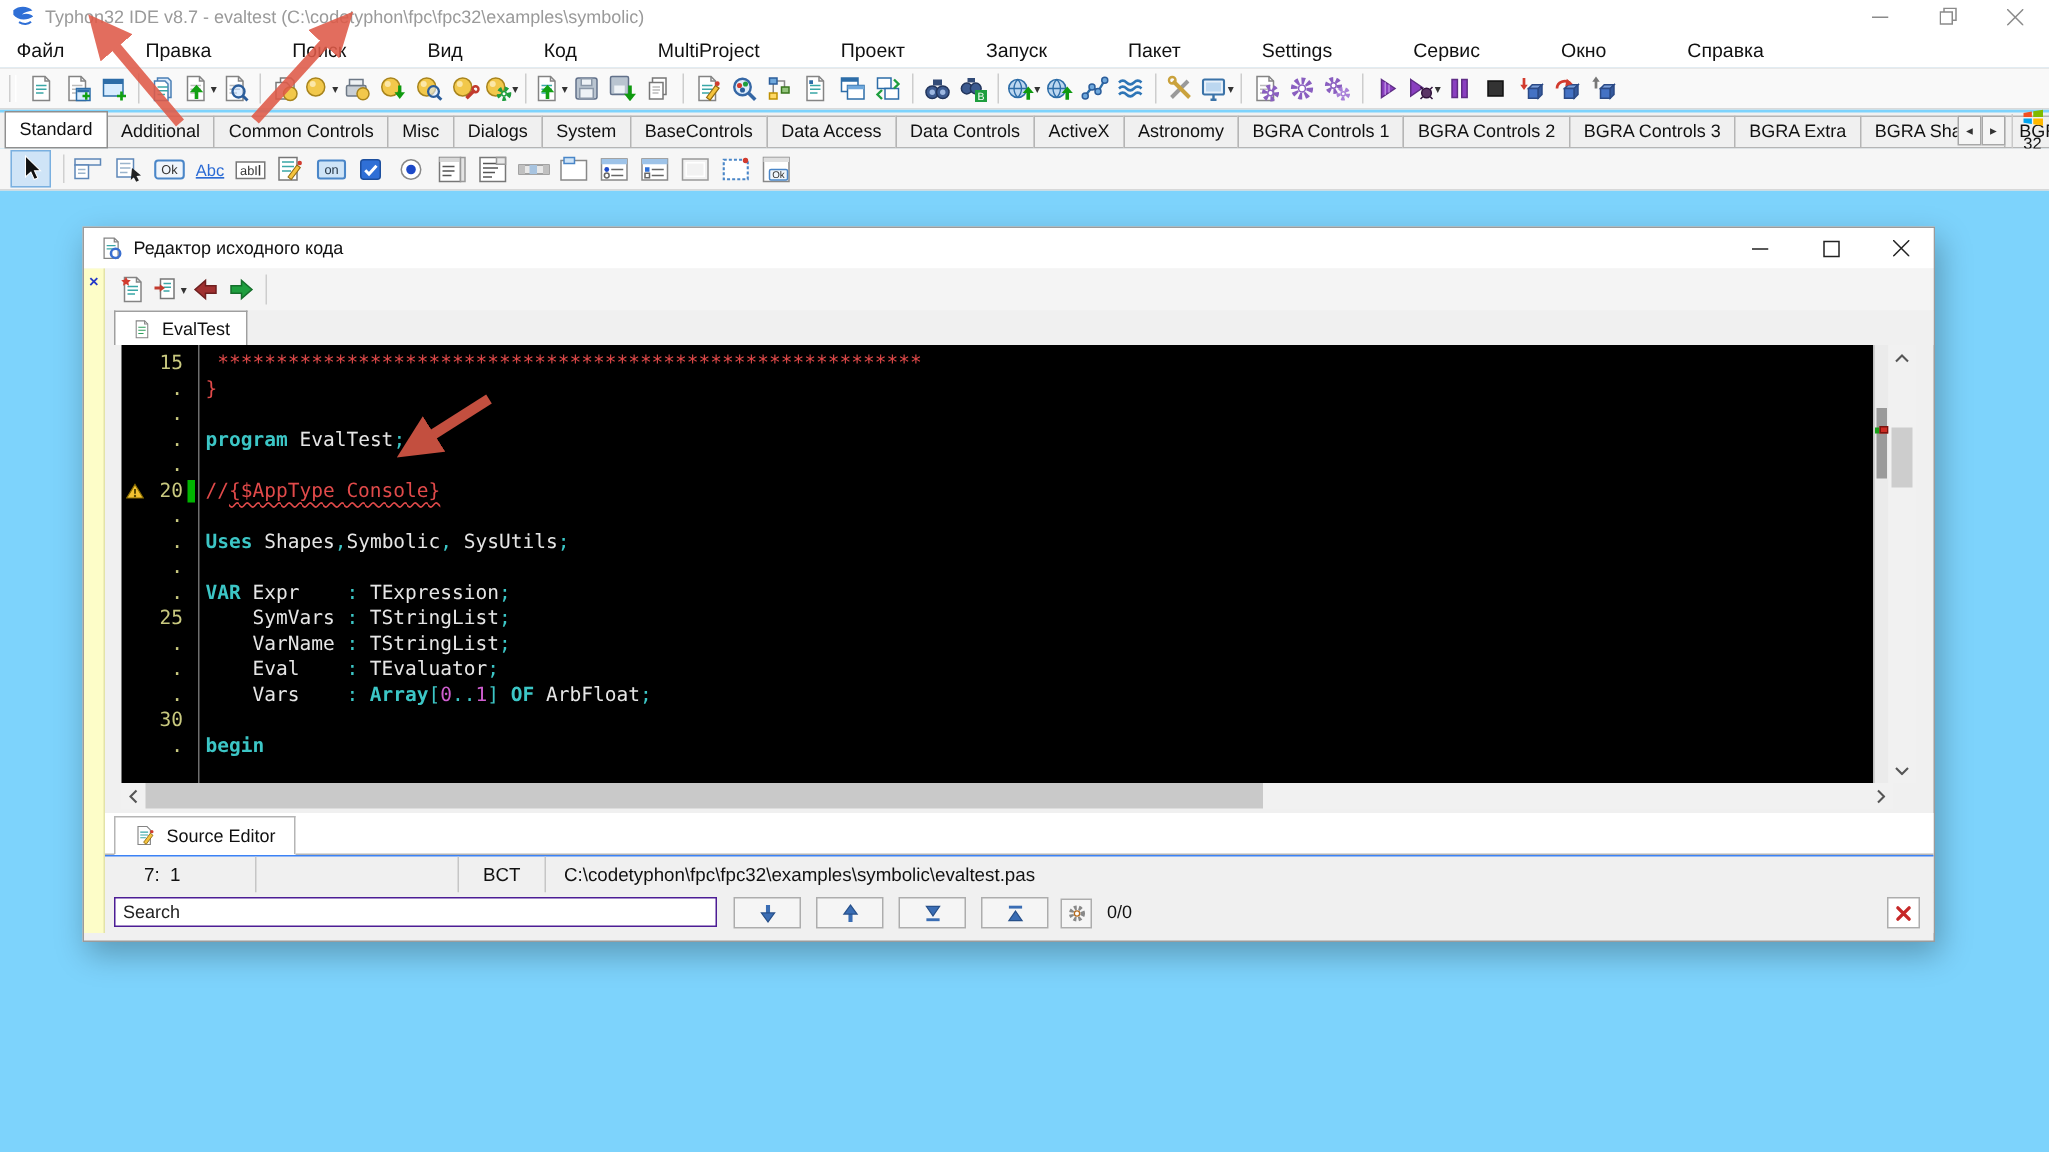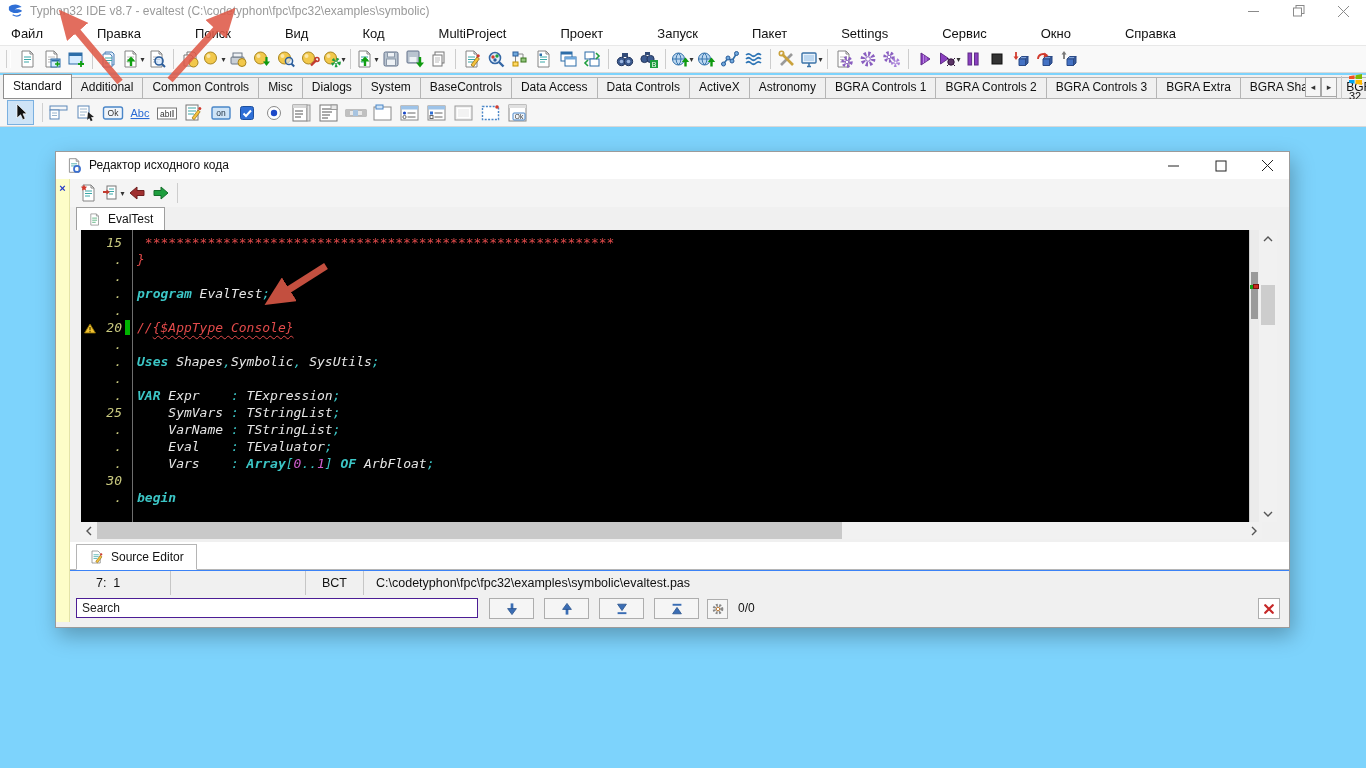--- a/index.html
+++ b/index.html
@@ -38,21 +38,21 @@
 .ew-ticon{position:absolute;left:10px;top:5px;width:17px;height:17px;}
 .ew-tname{position:absolute;left:33px;top:6px;font-size:12px;color:#111;}
 .ew-ctrl{position:absolute;top:0;width:34px;height:27px;display:flex;align-items:center;justify-content:center;}
 .ystrip{position:absolute;left:0;top:27px;width:14px;height:443px;background:#fdfdc8;border-right:1px solid #e3e3a8;box-sizing:border-box;}
 .strip-x{position:absolute;left:0;top:30px;width:13px;height:13px;color:#2438c8;font-weight:bold;font-size:11px;line-height:13px;text-align:center;}
 .ew-toolbar{position:absolute;left:14px;top:27px;right:0;height:28px;background:#f4f4f4;display:flex;align-items:center;padding-left:7px;box-sizing:border-box;}
 .ew-tabrow{position:absolute;left:14px;top:55px;right:0;height:23px;background:#f0f0f0;}
 .etab{position:absolute;left:6px;top:0;height:23px;background:#fff;border:1px solid #9f9f9f;border-bottom:none;display:flex;align-items:center;padding:0 11px;gap:6px;font-size:12px;color:#111;box-sizing:border-box;}
 
 .codewrap{position:absolute;left:25px;top:78px;width:1168px;height:292px;background:#000;overflow:hidden;font-family:"DejaVu Sans Mono",monospace;font-size:13px;}
-.codelines{position:absolute;left:0;top:4px;right:16px;font-style:italic;}
+.codelines{position:absolute;left:0;top:4px;right:16px;}
 .cl{height:17px;line-height:17px;white-space:pre;position:relative;}
 .g{display:inline-block;width:41px;text-align:right;padding-right:3px;color:var(--gut,#c9c97f);}
 .modbar{position:absolute;left:44px;top:1px;width:5px;height:15px;background:#00b400;}
 .gutsep{position:absolute;left:51px;top:0;bottom:0;width:1px;background:#6e6e6e;}
 .warn{position:absolute;left:3px;top:2px;}
 .ct{padding-left:12px;color:var(--id,#e6e6e6);}
 .kw{color:var(--kw,#3cc6c6);font-weight:bold;}
 .sym{color:var(--kw,#3cc6c6);}
 .cmt{color:var(--cmt,#e14a4a);}
 .num{color:var(--num,#cf5ecf);}

